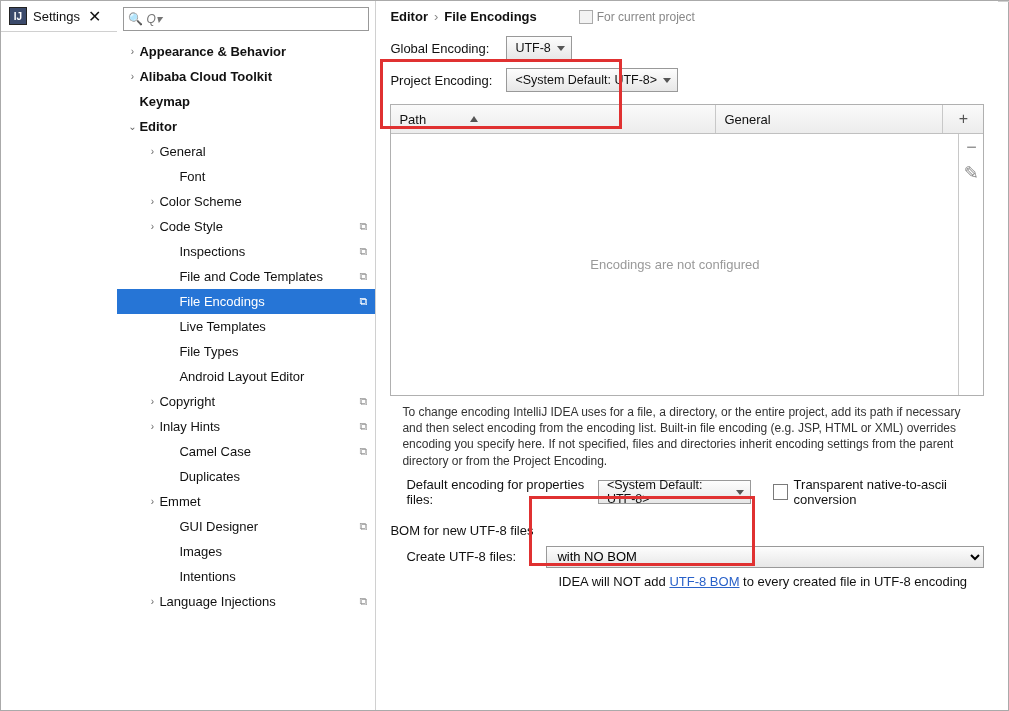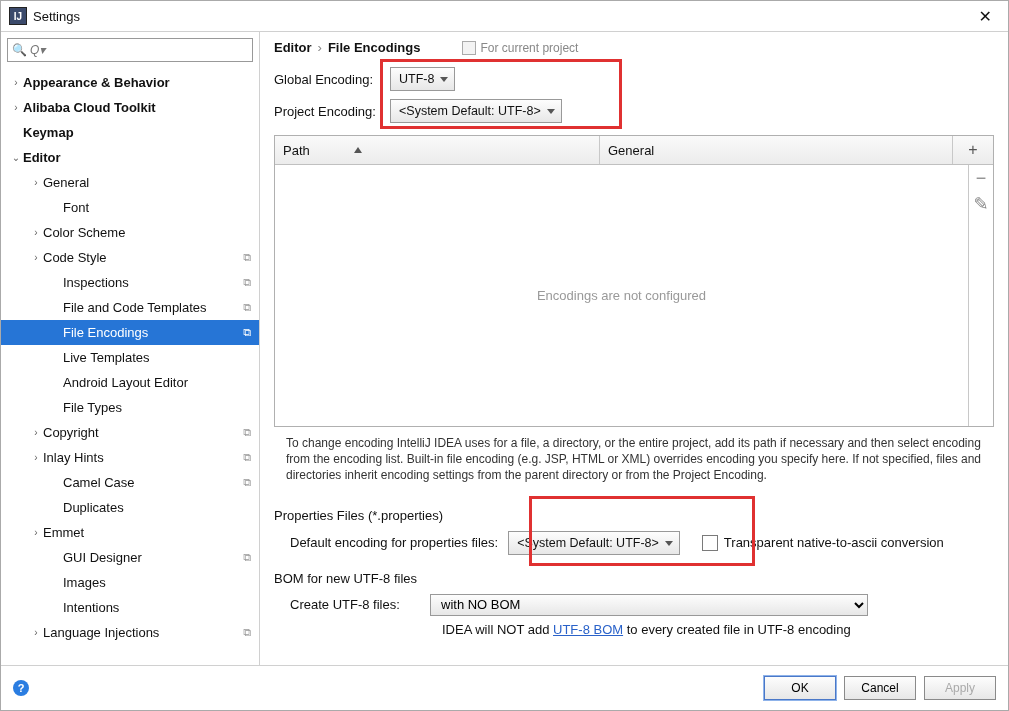--- a/index.html
+++ b/index.html
@@ -13,21 +13,21 @@
     overflow: hidden;
   }
   .window {
     position: relative;
     width: 1009px;
     height: 711px;
     box-sizing: border-box;
     background: #fff;
     border: 1px solid #aaa;
     display: flex;
-    flex-direction: column;
+    flex-direction: row;
     margin: 0;
   }
   .titlebar {
     display: flex;
     align-items: center;
     height: 30px;
     padding: 0 8px;
     border-bottom: 1px solid #d0d0d0;
   }
   .titlebar .app-icon {
@@ -439,25 +439,25 @@
             <span class="chev"> </span>
             <span class="label">File Encodings</span>
             <span class="copy-icon">⧉</span>
           </div>
           <div class="tree-item level3">
             <span class="chev"> </span>
             <span class="label">Live Templates</span>
           </div>
           <div class="tree-item level3">
             <span class="chev"> </span>
+            <span class="label">File Types</span>
+          </div>
+          <div class="tree-item level3">
+            <span class="chev"> </span>
             <span class="label">Android Layout Editor</span>
-          </div>
-          <div class="tree-item level3">
-            <span class="chev"> </span>
-            <span class="label">File Types</span>
           </div>
           <div class="tree-item level2">
             <span class="chev">›</span>
             <span class="label">Copyright</span>
             <span class="copy-icon">⧉</span>
           </div>
           <div class="tree-item level2">
             <span class="chev">›</span>
             <span class="label">Inlay Hints</span>
             <span class="copy-icon">⧉</span>
@@ -539,21 +539,20 @@
           <div class="sidebtns-col">
             <div class="btn plus" style="visibility:hidden">+</div>
             <div class="btn" style="margin-top:-24px">−</div>
             <div class="btn">✎</div>
           </div>
         </div>
       </div>
 
       <div class="help-text">To change encoding IntelliJ IDEA uses for a file, a directory, or the entire project, add its path if necessary and then select encoding from the encoding list. Built-in file encoding (e.g. JSP, HTML or XML) overrides encoding you specify here. If not specified, files and directories inherit encoding settings from the parent directory or from the Project Encoding.</div>
 
-      <div class="section-title">Properties Files (*.properties)</div>
       <div class="indent-row">
         <span>Default encoding for properties files:</span>
         <div class="dropdown">
           <span>&lt;System Default: UTF-8&gt;</span>
         </div>
         <span style="display:inline-flex;align-items:center;gap:6px;margin-left:12px">
           <span class="chk"></span>
           <span>Transparent native-to-ascii conversion</span>
         </span>
       </div>

